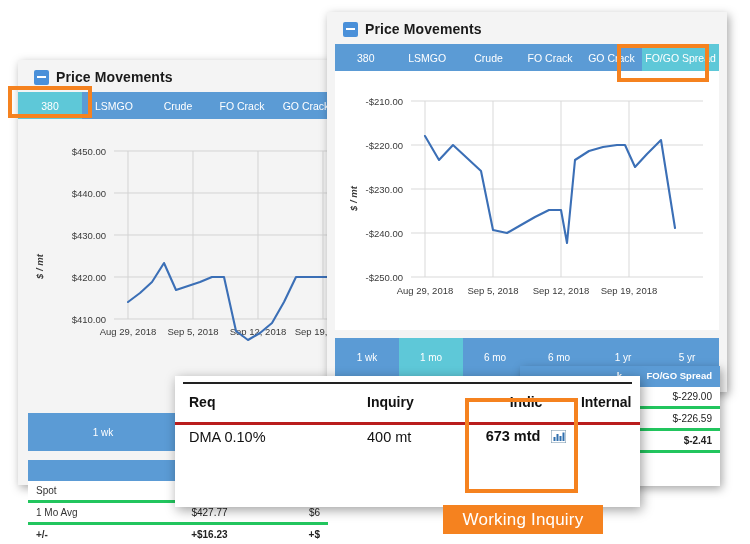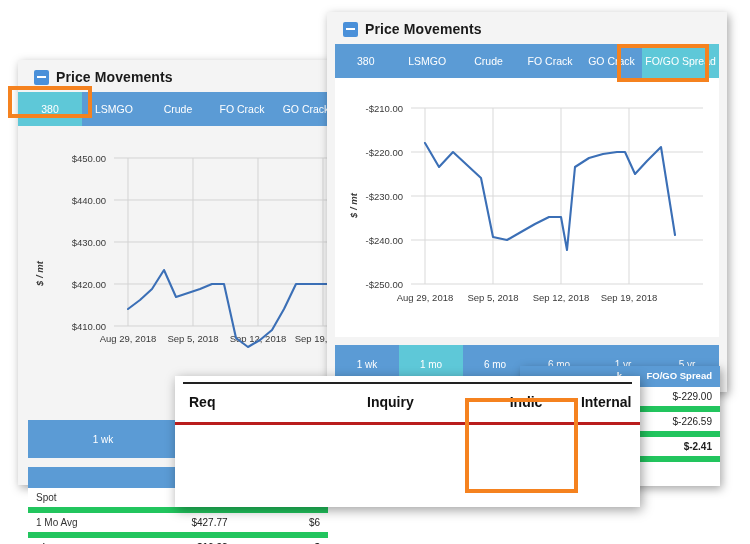--- a/index.html
+++ b/index.html
@@ -47,21 +47,21 @@
     font-size: 14px;
     font-weight: bold;
     color: #1a1a1a;
     letter-spacing: .1px;
   }
 
   
   .tabstrip {
     display: flex;
     background: #5b9bd5;
-    height: 34px;
+    height: 27px;
     align-items: stretch;
   }
   .tabstrip .tab {
     flex: 1 1 0;
     display: flex;
     align-items: center;
     justify-content: center;
     color: #ffffff;
     font-size: 10.5px;
     background: #5b9bd5;
@@ -114,21 +114,21 @@
     font-weight: bold;
     padding: 5px 8px;
     text-align: right;
     line-height: 1.15;
   }
   table.dt thead th.blank { background: #5b9bd5; }
   table.dt tbody td {
     padding: 4px 8px;
     text-align: right;
     color: #222;
-    border-bottom: 6px solid #22c55e;
+    border-bottom: 3px solid #22c55e;
     white-space: nowrap;
   }
   table.dt tbody td.lbl { text-align: left; color: #333; }
   table.dt tbody tr.delta td { font-weight: bold; }
   .pos { color: #e02020; }
   .neg { color: #18a64a; }
 
   
   #detail-card {
     position: absolute;
@@ -373,20 +373,40 @@
     <table class="req">
       <thead>
         <tr>
           <th style="width:40%; padding-left:14px;">Req</th>
           <th style="width:25%;">Inquiry</th>
           <th style="width:21%; text-align:center;">Indic</th>
           <th style="width:14%;">Internal</th>
         </tr>
       </thead>
       <tbody>
+        <tr>
+          <td style="padding-left:14px;">DMA 0.10%</td>
+          <td>400 mt</td>
+          <td class="indic">
+            <span>673 mtd</span>
+            <span class="bar-icon">
+              <svg width="15" height="13" viewBox="0 0 15 13">
+                <rect x="0" y="0" width="15" height="13" fill="none" stroke="#6d8ea8" stroke-width="1"></rect>
+                <rect x="2.5" y="7" width="2" height="4" fill="#2f6fae"></rect>
+                <rect x="5.5" y="4" width="2" height="7" fill="#2f6fae"></rect>
+                <rect x="8.5" y="6" width="2" height="5" fill="#2f6fae"></rect>
+                <rect x="11.5" y="2.5" width="2" height="8.5" fill="#2f6fae"></rect>
+              </svg>
+            </span>
+          </td>
+          <td></td>
+        </tr>
       </tbody>
     </table>
   </div>
 
   <div class="hl" style="left:465px; top:398px; width:113px; height:95px;"></div>
 
+  <div id="working-inquiry" style="left:443px; top:505px; width:160px; height:29px;">
+    <span>Working Inquiry</span>
+  </div>
 
 </div>
 
 </body></html>

